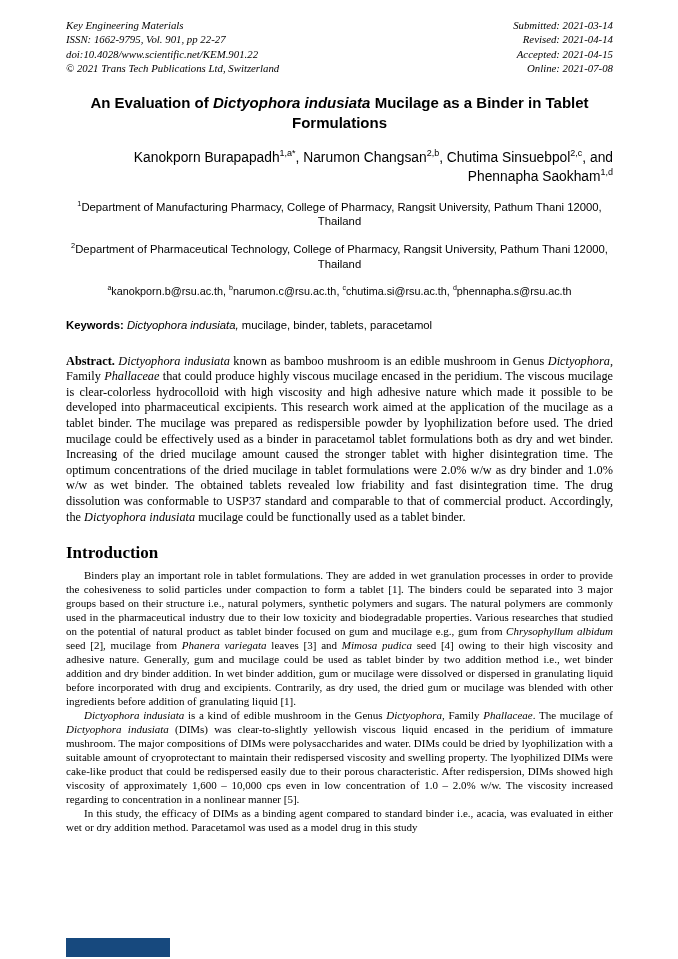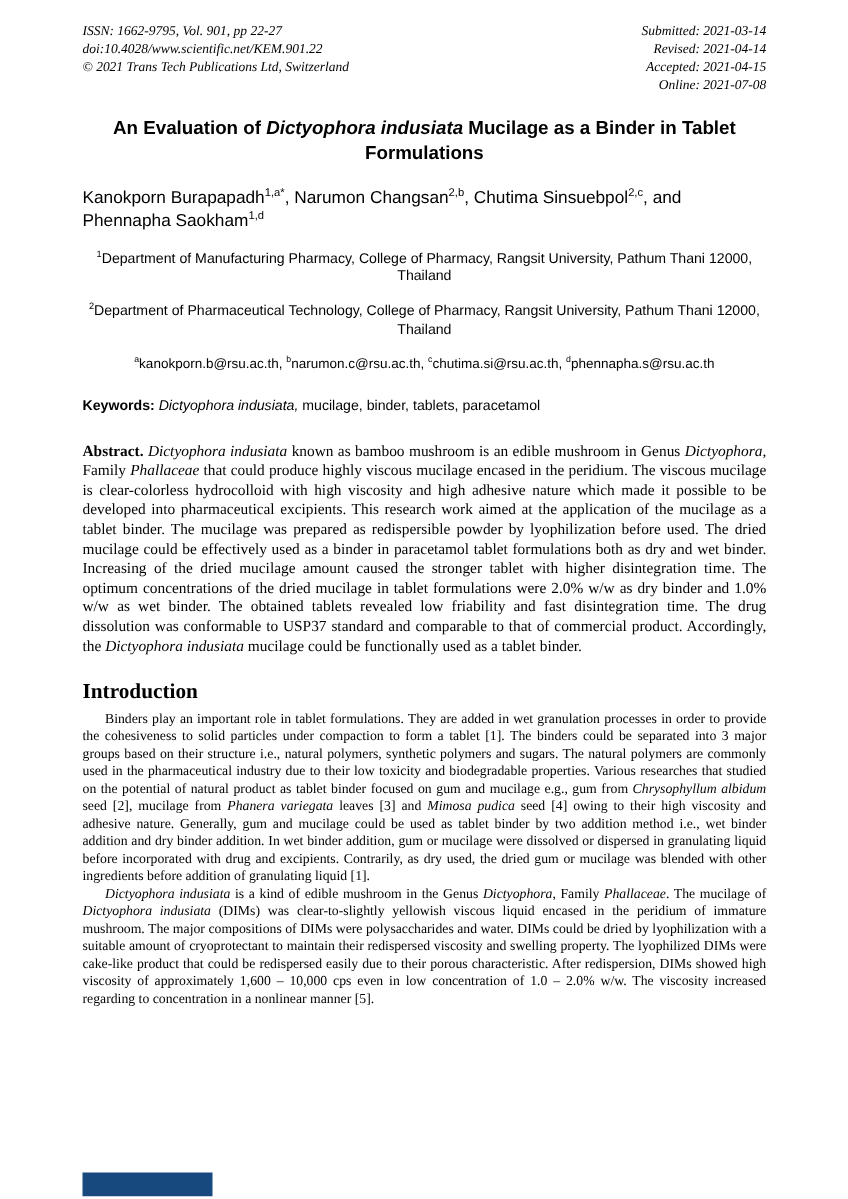--- a/index.html
+++ b/index.html
@@ -21,21 +21,21 @@
     font-weight:bold;
     font-size:15px;
     line-height:1.3;
     text-align:center;
   }
   .authors{
     margin:16px 0 0;
     font-family:"Liberation Sans", sans-serif;
     font-size:13.8px;
     line-height:1.4;
-    text-align:left;
+    text-align:right;
   }
   .affiliation{
     margin:13px 0 0;
     font-family:"Liberation Sans", sans-serif;
     font-size:11.3px;
     line-height:1.3;
     text-align:center;
   }
   .emails{
     margin:13px 0 0;
@@ -79,20 +79,21 @@
     background:var(--footer-bar,#17497E);
   }
 </style>
 </head>
 <body>
 
 <div class="page">
 
   <div class="header">
     <div class="header-left">
+      <div>Key Engineering Materials</div>
       <div>ISSN: 1662-9795, Vol. 901, pp 22-27</div>
       <div>doi:10.4028/www.scientific.net/KEM.901.22</div>
       <div>© 2021 Trans Tech Publications Ltd, Switzerland</div>
     </div>
     <div class="header-right">
       <div>Submitted: 2021-03-14</div>
       <div>Revised: 2021-04-14</div>
       <div>Accepted: 2021-04-15</div>
       <div>Online: 2021-07-08</div>
     </div>
@@ -108,16 +109,17 @@
   <div class="emails"><sup>a</sup><span>kanokporn.b@rsu.ac.th, </span><sup>b</sup><span>narumon.c@rsu.ac.th, </span><sup>c</sup><span>chutima.si@rsu.ac.th, </span><sup>d</sup><span>phennapha.s@rsu.ac.th</span></div>
 
   <div class="keywords"><span class="seg-b">Keywords: </span><span class="seg-i">Dictyophora indusiata,</span><span> mucilage, binder, tablets, paracetamol</span></div>
 
   <p class="abstract"><span class="seg-b">Abstract. </span><span class="seg-i">Dictyophora indusiata</span><span> known as bamboo mushroom is an edible mushroom in Genus </span><span class="seg-i">Dictyophora</span><span>, Family </span><span class="seg-i">Phallaceae</span><span> that could produce highly viscous mucilage encased in the peridium. The viscous mucilage is clear-colorless hydrocolloid with high viscosity and high adhesive nature which made it possible to be developed into pharmaceutical excipients. This research work aimed at the application of the mucilage as a tablet binder. The mucilage was prepared as redispersible powder by lyophilization before used. The dried mucilage could be effectively used as a binder in paracetamol tablet formulations both as dry and wet binder. Increasing of the dried mucilage amount caused the stronger tablet with higher disintegration time. The optimum concentrations of the dried mucilage in tablet formulations were 2.0% w/w as dry binder and 1.0% w/w as wet binder. The obtained tablets revealed low friability and fast disintegration time. The drug dissolution was conformable to USP37 standard and comparable to that of commercial product. Accordingly, the </span><span class="seg-i">Dictyophora indusiata</span><span> mucilage could be functionally used as a tablet binder.</span></p>
 
   <h2 class="section-heading">Introduction</h2>
 
   <p class="body-para indent"><span>Binders play an important role in tablet formulations. They are added in wet granulation processes in order to provide the cohesiveness to solid particles under compaction to form a tablet [1]. The binders could be separated into 3 major groups based on their structure i.e., natural polymers, synthetic polymers and sugars. The natural polymers are commonly used in the pharmaceutical industry due to their low toxicity and biodegradable properties. Various researches that studied on the potential of natural product as tablet binder focused on gum and mucilage e.g., gum from </span><span class="seg-i">Chrysophyllum albidum</span><span> seed [2], mucilage from </span><span class="seg-i">Phanera variegata</span><span> leaves [3] and </span><span class="seg-i">Mimosa pudica</span><span> seed [4] owing to their high viscosity and adhesive nature. Generally, gum and mucilage could be used as tablet binder by two addition method i.e., wet binder addition and dry binder addition. In wet binder addition, gum or mucilage were dissolved or dispersed in granulating liquid before incorporated with drug and excipients. Contrarily, as dry used, the dried gum or mucilage was blended with other ingredients before addition of granulating liquid [1].</span></p>
   <p class="body-para indent"><span class="seg-i">Dictyophora indusiata</span><span> is a kind of edible mushroom in the Genus </span><span class="seg-i">Dictyophora</span><span>, Family </span><span class="seg-i">Phallaceae</span><span>. The mucilage of </span><span class="seg-i">Dictyophora indusiata</span><span> (DIMs) was clear-to-slightly yellowish viscous liquid encased in the peridium of immature mushroom. The major compositions of DIMs were polysaccharides and water. DIMs could be dried by lyophilization with a suitable amount of cryoprotectant to maintain their redispersed viscosity and swelling property. The lyophilized DIMs were cake-like product that could be redispersed easily due to their porous characteristic. After redispersion, DIMs showed high viscosity of approximately 1,600 – 10,000 cps even in low concentration of 1.0 – 2.0% w/w. The viscosity increased regarding to concentration in a nonlinear manner [5].</span></p>
+  <p class="body-para indent"><span>In this study, the efficacy of DIMs as a binding agent compared to standard binder i.e., acacia, was evaluated in either wet or dry addition method. Paracetamol was used as a model drug in this study</span></p>
 
   <div class="footer-bar"></div>
 
 </div>
 
 </body></html>

